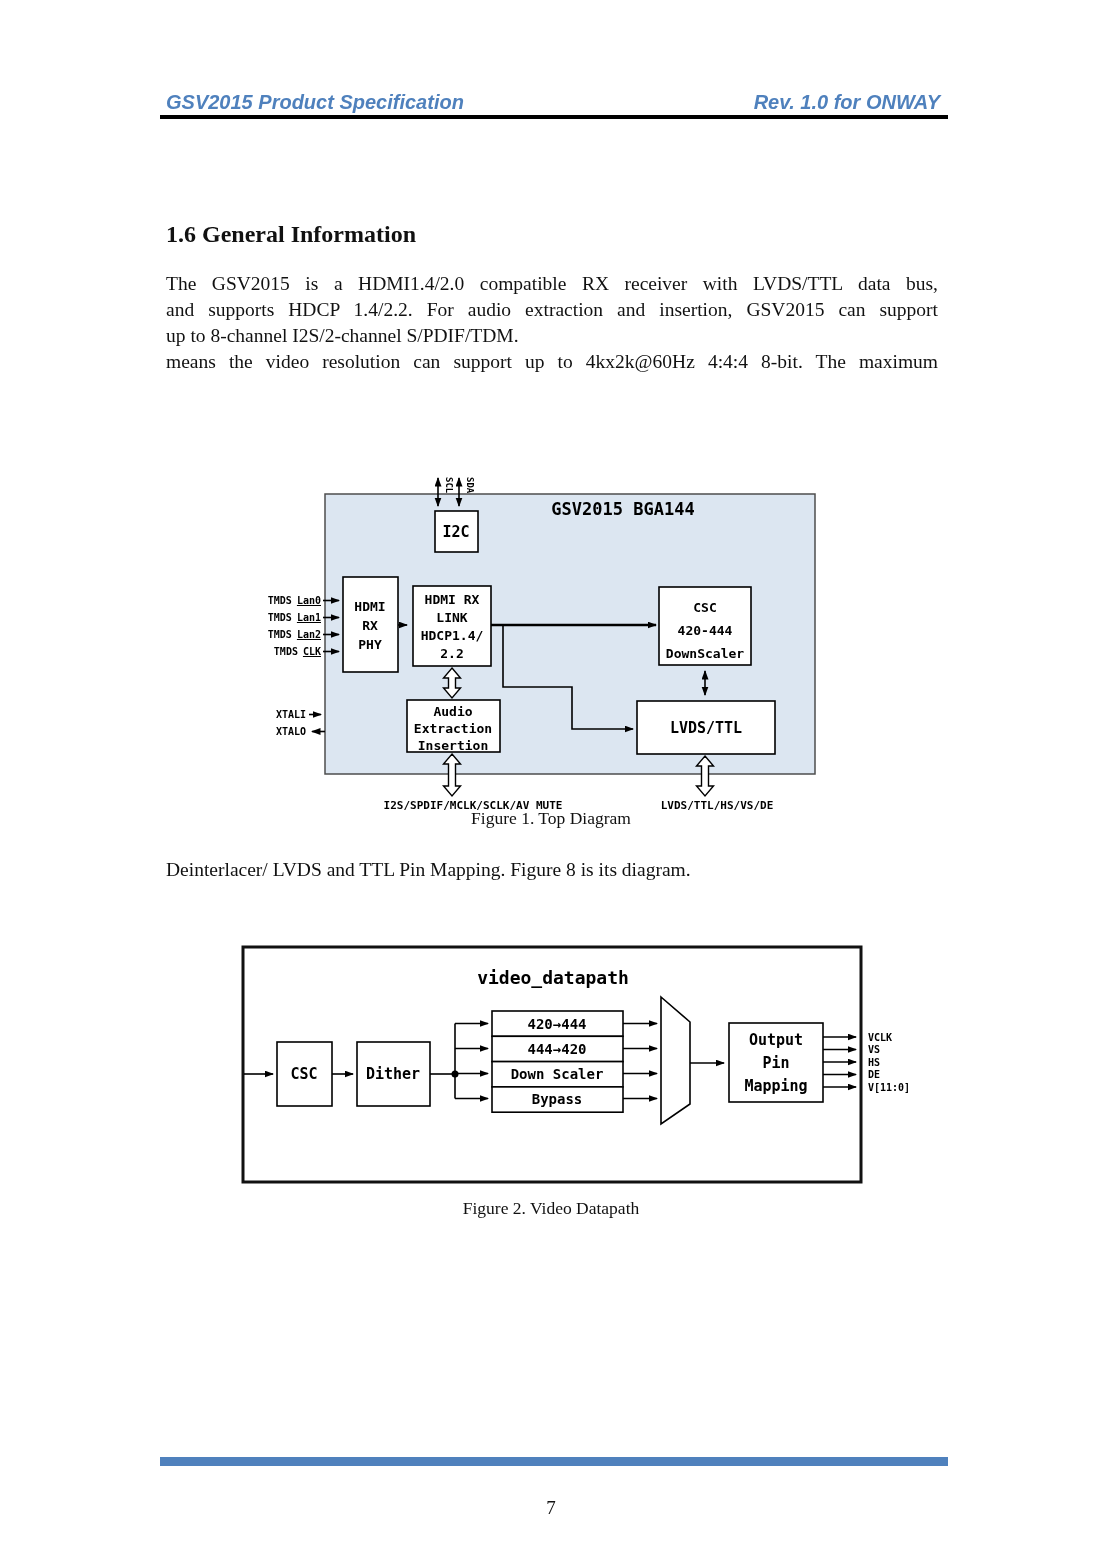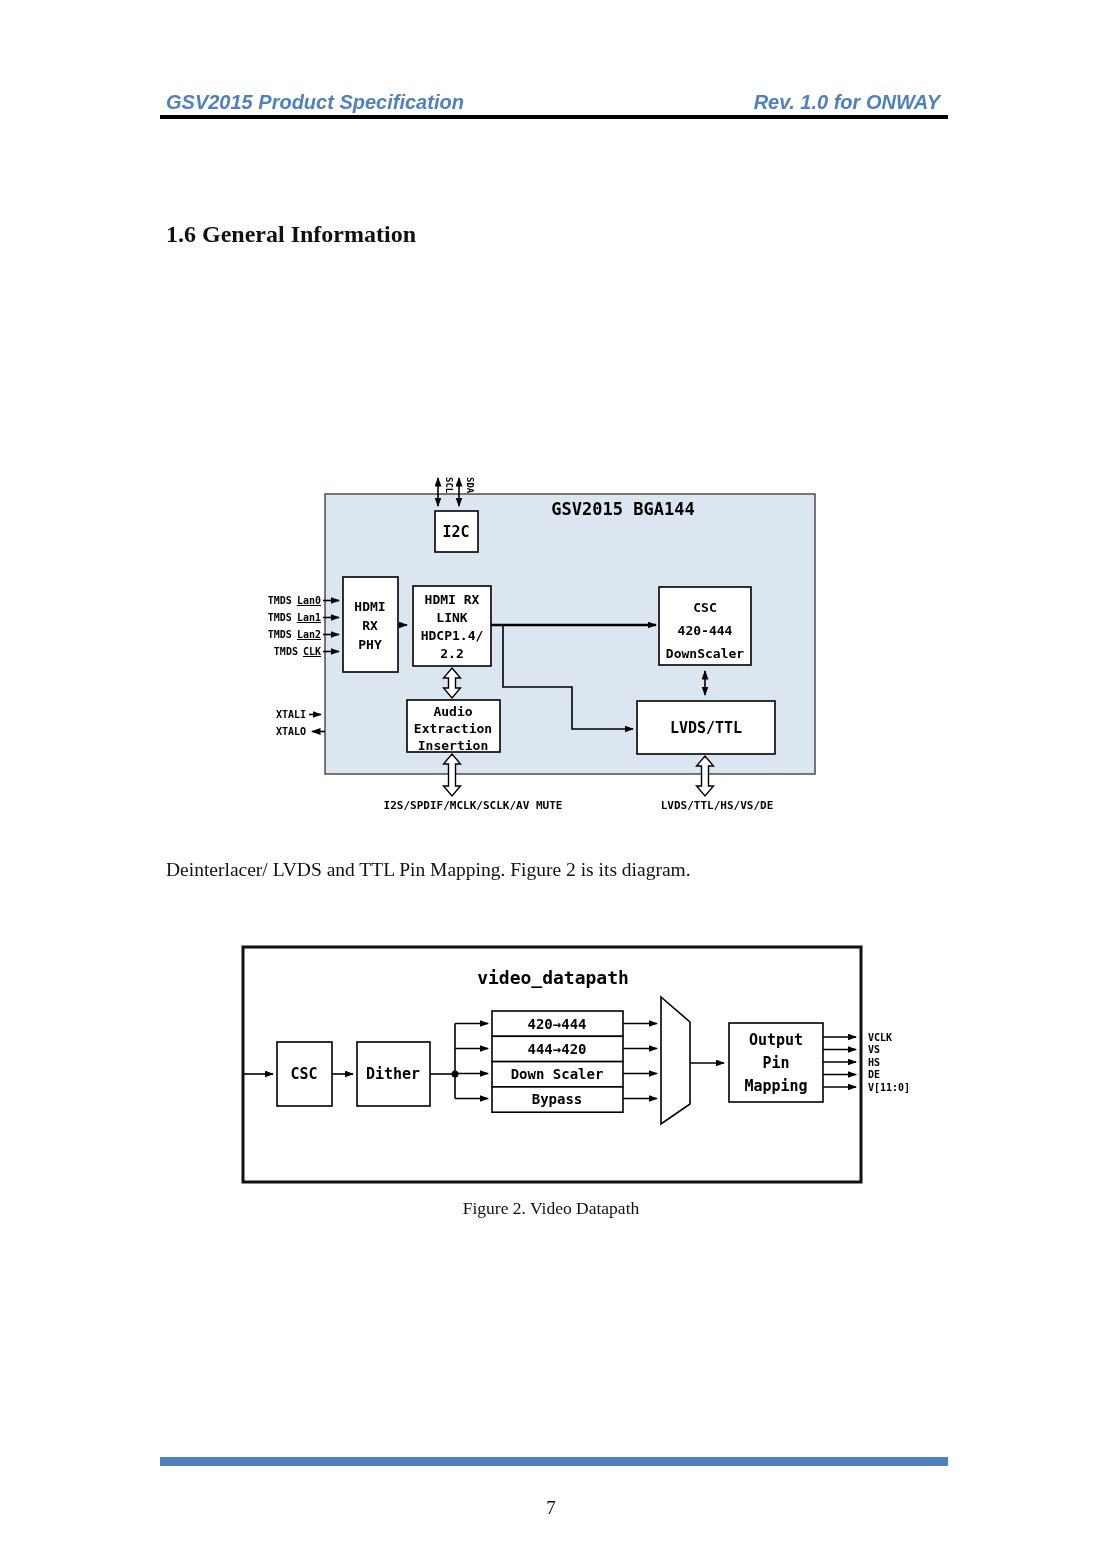--- a/index.html
+++ b/index.html
@@ -36,22 +36,28 @@
 <body>
 
 <div class="page">
 
   <div class="hdr left">GSV2015 Product Specification</div>
   <div class="hdr right">Rev. 1.0 for ONWAY</div>
   <div class="hdr-rule"></div>
 
   <div class="h2">1.6 General Information</div>
 
+  <div class="para" style="top:257px">
+    <div class="pline">The GSV2015 is a HDMI1.4/2.0 compatible RX receiver with LVDS/TTL data bus,</div>
+    <div class="pline">and supports HDCP 1.4/2.2. For audio extraction and insertion, GSV2015 can support</div>
+    <div class="pline last">up to 8-channel I2S/2-channel S/PDIF/TDM.</div>
+  </div>
 
   <div class="para" style="top:335px">
+    <div class="pline">means the video resolution can support up to 4kx2k@60Hz 4:4:4 8-bit. The maximum</div>
   </div>
 
   <svg class="fig" style="left:265px; top:450px" width="560" height="370" viewBox="0 0 560 370">
     <defs>
       <marker id="ah" markerWidth="11" markerHeight="9" refX="8.5" refY="3.5" orient="auto-start-reverse" markerUnits="userSpaceOnUse">
         <path d="M0,0 L9.5,3.5 L0,7 Z"></path>
       </marker>
     </defs>
 
     <rect x="60" y="30" width="490" height="280" style="fill:var(--fig1_fill,#dce6f1)" stroke="#4d4d4d" stroke-width="1.5"></rect>
@@ -110,23 +116,24 @@
 
     <text class="dtx" font-size="10" text-anchor="end" x="41" y="254">XTALI</text>
     <text class="dtx" font-size="10" text-anchor="end" x="41" y="271">XTALO</text>
     <line class="wire" x1="44" y1="250.5" x2="56" y2="250.5" marker-end="url(#ah)"></line>
     <line class="wire" x1="60" y1="267.5" x2="47" y2="267.5" marker-end="url(#ah)"></line>
 
     <text class="dtx" font-size="11" text-anchor="middle" x="208" y="345">I2S/SPDIF/MCLK/SCLK/AV MUTE</text>
     <text class="dtx" font-size="11" text-anchor="middle" x="452" y="345">LVDS/TTL/HS/VS/DE</text>
   </svg>
 
+  <div class="caption" style="top:794px">Figure 1. Top Diagram</div>
 
   <div class="para" style="top:843px">
-    <div class="pline last">Deinterlacer/ LVDS and TTL Pin Mapping. Figure 2 is its diagram.</div>
+    <div class="pline last">Deinterlacer/ LVDS and TTL Pin Mapping. Figure 8 is its diagram.</div>
   </div>
 
   <svg class="fig" style="left:240px; top:930px" width="680" height="250" viewBox="0 0 680 250">
     <defs>
       <marker id="ah2" markerWidth="11" markerHeight="9" refX="8.5" refY="3.5" orient="auto-start-reverse" markerUnits="userSpaceOnUse">
         <path d="M0,0 L9.5,3.5 L0,7 Z"></path>
       </marker>
     </defs>
 
     <rect x="3" y="3" width="618" height="235" fill="none" stroke="#111" stroke-width="3"></rect>

